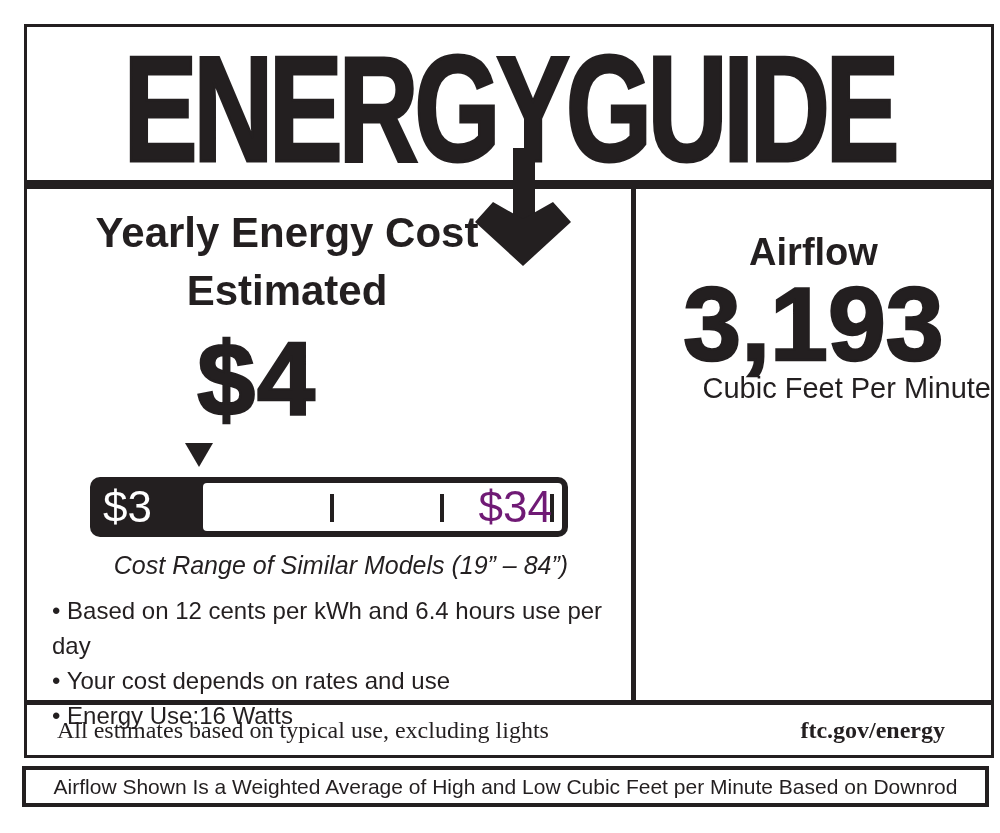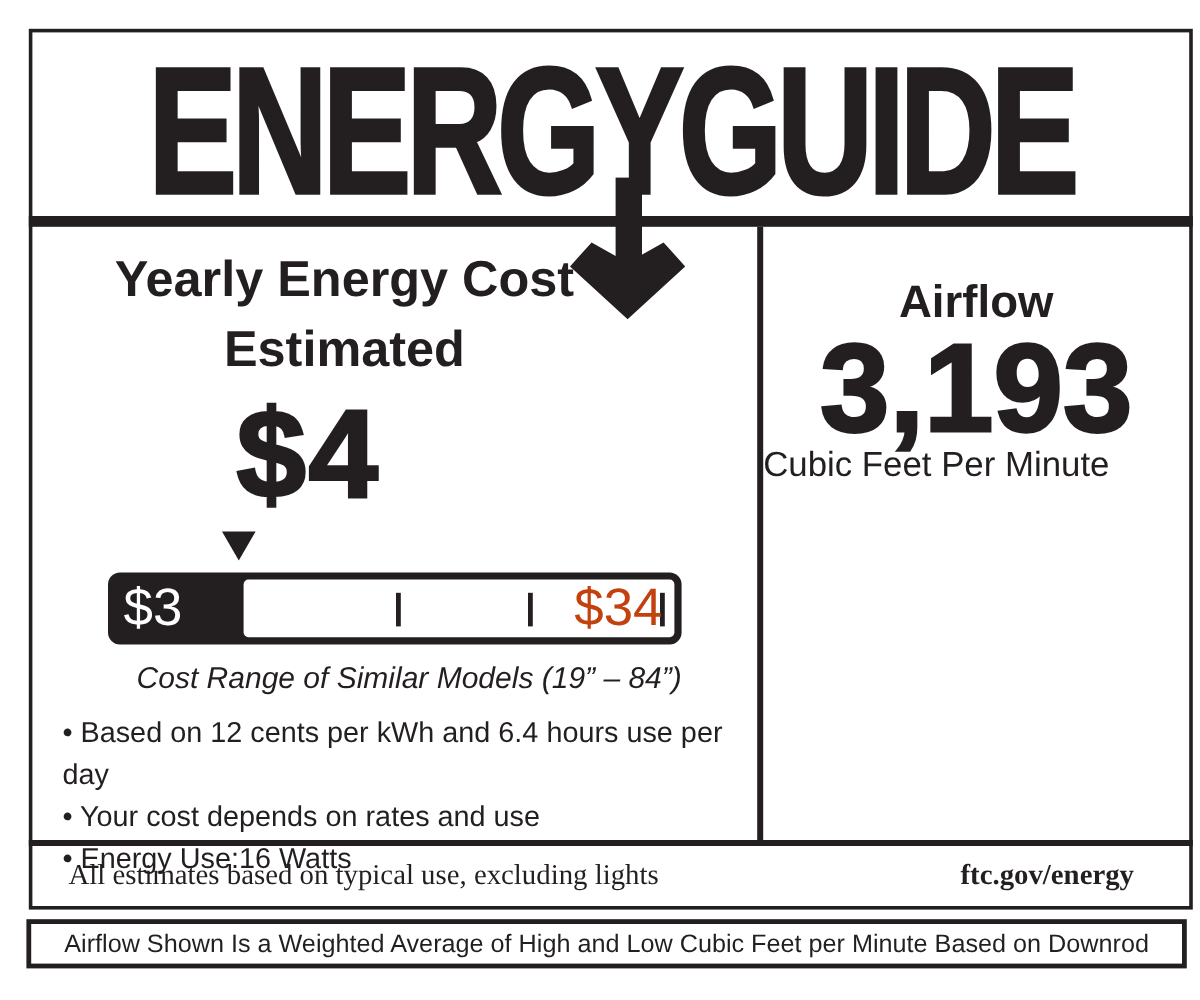--- a/index.html
+++ b/index.html
@@ -51,39 +51,39 @@
     position:absolute;left:13px;top:0;height:100%;display:flex;align-items:center;
     color:#fff;font-size:44px;
   }
   .cost-bar-track{
     position:absolute;left:113px;top:6px;right:6px;bottom:6px;background:#fff;border-radius:4px;
   }
   .tick{position:absolute;top:11px;width:4px;height:28px;background:#231f20;}
   .tick-1{left:127px;}.tick-2{left:237px;}.tick-3{left:347px;}
   .cost-bar-max{
     position:absolute;right:10px;top:0;height:100%;display:flex;align-items:center;
-    color:#c2410c;font-size:44px;text-align:right;
+    color:#701a75;font-size:44px;text-align:right;
   }
   .bar-caption{
     position:absolute;left:0;top:520px;width:628px;text-align:center;
     font-size:25px;line-height:36px;font-style:italic;
   }
   .left-bullets{
     position:absolute;left:25px;top:566px;width:575px;
     font-size:24px;line-height:35px;
   }
   .left-bullets .bold{font-weight:normal;}
   
   .right-col{position:absolute;left:609px;top:162px;width:355px;height:511px;}
   .airflow-heading{position:absolute;left:0;top:41px;width:100%;text-align:center;font-size:38px;font-weight:bold;line-height:44px;}
   .airflow-value{
     position:absolute;left:0;top:83px;width:100%;text-align:center;
     font-size:104px;line-height:104px;font-weight:bold;-webkit-text-stroke:2.5px #231f20;
   }
-  .airflow-unit{position:absolute;left:0;top:181px;width:100%;text-align:left;font-size:29px;line-height:36px;}
+  .airflow-unit{position:absolute;left:0;top:181px;width:100%;text-align:right;font-size:29px;line-height:36px;}
   .right-bullets{
     position:absolute;left:0;top:262px;width:100%;text-align:center;
     font-size:21px;line-height:32px;
   }
   
   .footer-row{
     position:absolute;left:0;top:678px;width:100%;height:50px;
     display:flex;align-items:center;justify-content:space-between;
     padding:0 46px 0 30px;box-sizing:border-box;font-size:24px;font-family:Liberation Serif, serif;
   }

